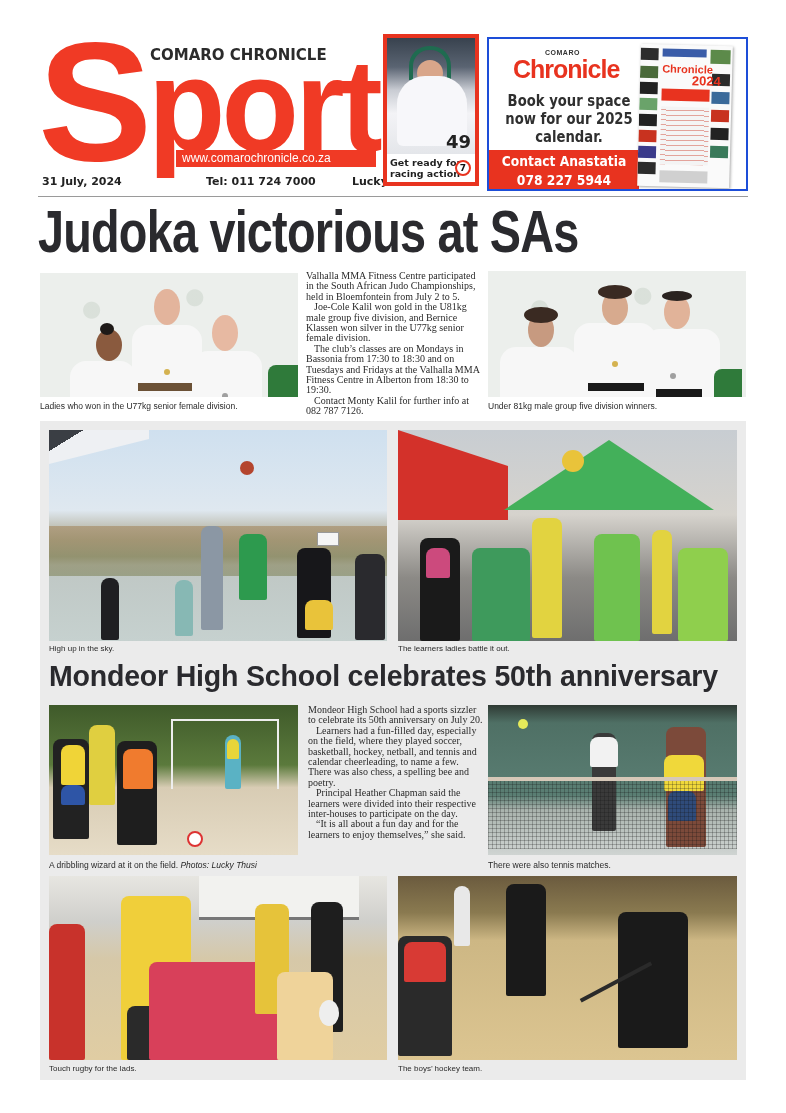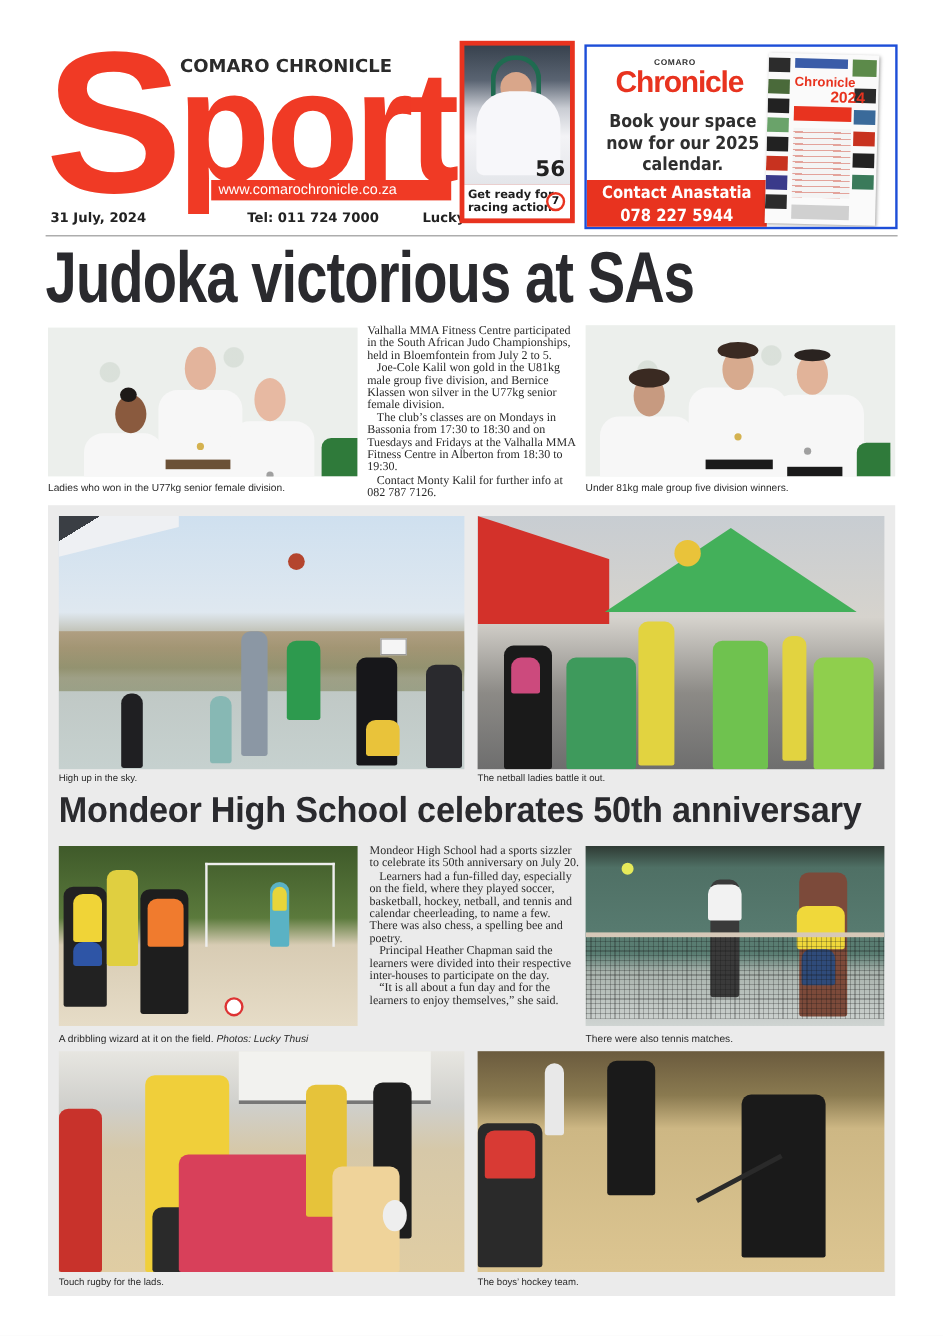--- a/index.html
+++ b/index.html
@@ -82,21 +82,21 @@
 <div class="url-bar">www.comarochronicle.co.za</div>
 <div class="date-line">31 July, 2024</div>
 <div class="tel-line">Tel: 011 724 7000</div>
 <div class="free-line">Lucky</div>
 
 <div class="teaser">
   <div class="teaser-photo">
     <div class="helmet"></div>
     <div class="driver"></div>
     <div class="car"></div>
-    <div class="num">56</div>
+    <div class="num">49</div>
   </div>
   <div class="teaser-caption">
     <div>Get ready for</div>
     <div>racing action</div>
     <div class="teaser-page">7</div>
   </div>
 </div>
 
 <div class="ad">
   <div class="ad-logo">
@@ -202,21 +202,21 @@
   <div style="position:absolute;left:106px;top:10px;width:210px;height:70px;background:#43b05a;clip-path:polygon(50% 0,100% 100%,0 100%);"></div>
   <div class="ball" style="left:164px;top:20px;width:22px;height:22px;background:#e9c33a;"></div>
   <div class="person" style="left:22px;top:108px;width:40px;height:103px;background:#1a1a1a;"></div>
   <div class="person" style="left:28px;top:118px;width:24px;height:30px;background:#cc4a7d;"></div>
   <div class="person" style="left:74px;top:118px;width:58px;height:93px;background:#3e9a5c;"></div>
   <div class="person" style="left:134px;top:88px;width:30px;height:120px;background:#e2d340;"></div>
   <div class="person" style="left:196px;top:104px;width:46px;height:107px;background:#6fc24f;"></div>
   <div class="person" style="left:254px;top:100px;width:20px;height:104px;background:#e2d340;"></div>
   <div class="person" style="left:280px;top:118px;width:50px;height:93px;background:#8fcf4d;"></div>
 </div>
-<div class="caption" style="left:398px;top:644px;font-size:8px;">The netball ladies battle it out.</div>
+<div class="caption" style="left:398px;top:644px;font-size:8px;">The learners ladies battle it out.</div>
 
 <h2 class="headline-mondeor">Mondeor High School celebrates 50th anniversary</h2>
 
 <div class="photo soccer-bg" style="left:49px;top:705px;width:249px;height:150px;">
   <div style="position:absolute;left:122px;top:14px;width:108px;height:70px;border:2px solid #eee;border-bottom:none;"></div>
   <div class="person" style="left:176px;top:30px;width:16px;height:54px;background:#5ab2c4;"></div>
   <div class="person" style="left:178px;top:34px;width:12px;height:20px;background:#e8d53a;"></div>
   <div class="person" style="left:4px;top:34px;width:36px;height:100px;background:#222;"></div>
   <div class="person" style="left:12px;top:40px;width:24px;height:40px;background:#f0d437;"></div>
   <div class="person" style="left:12px;top:80px;width:24px;height:20px;background:#2e55a6;"></div>

